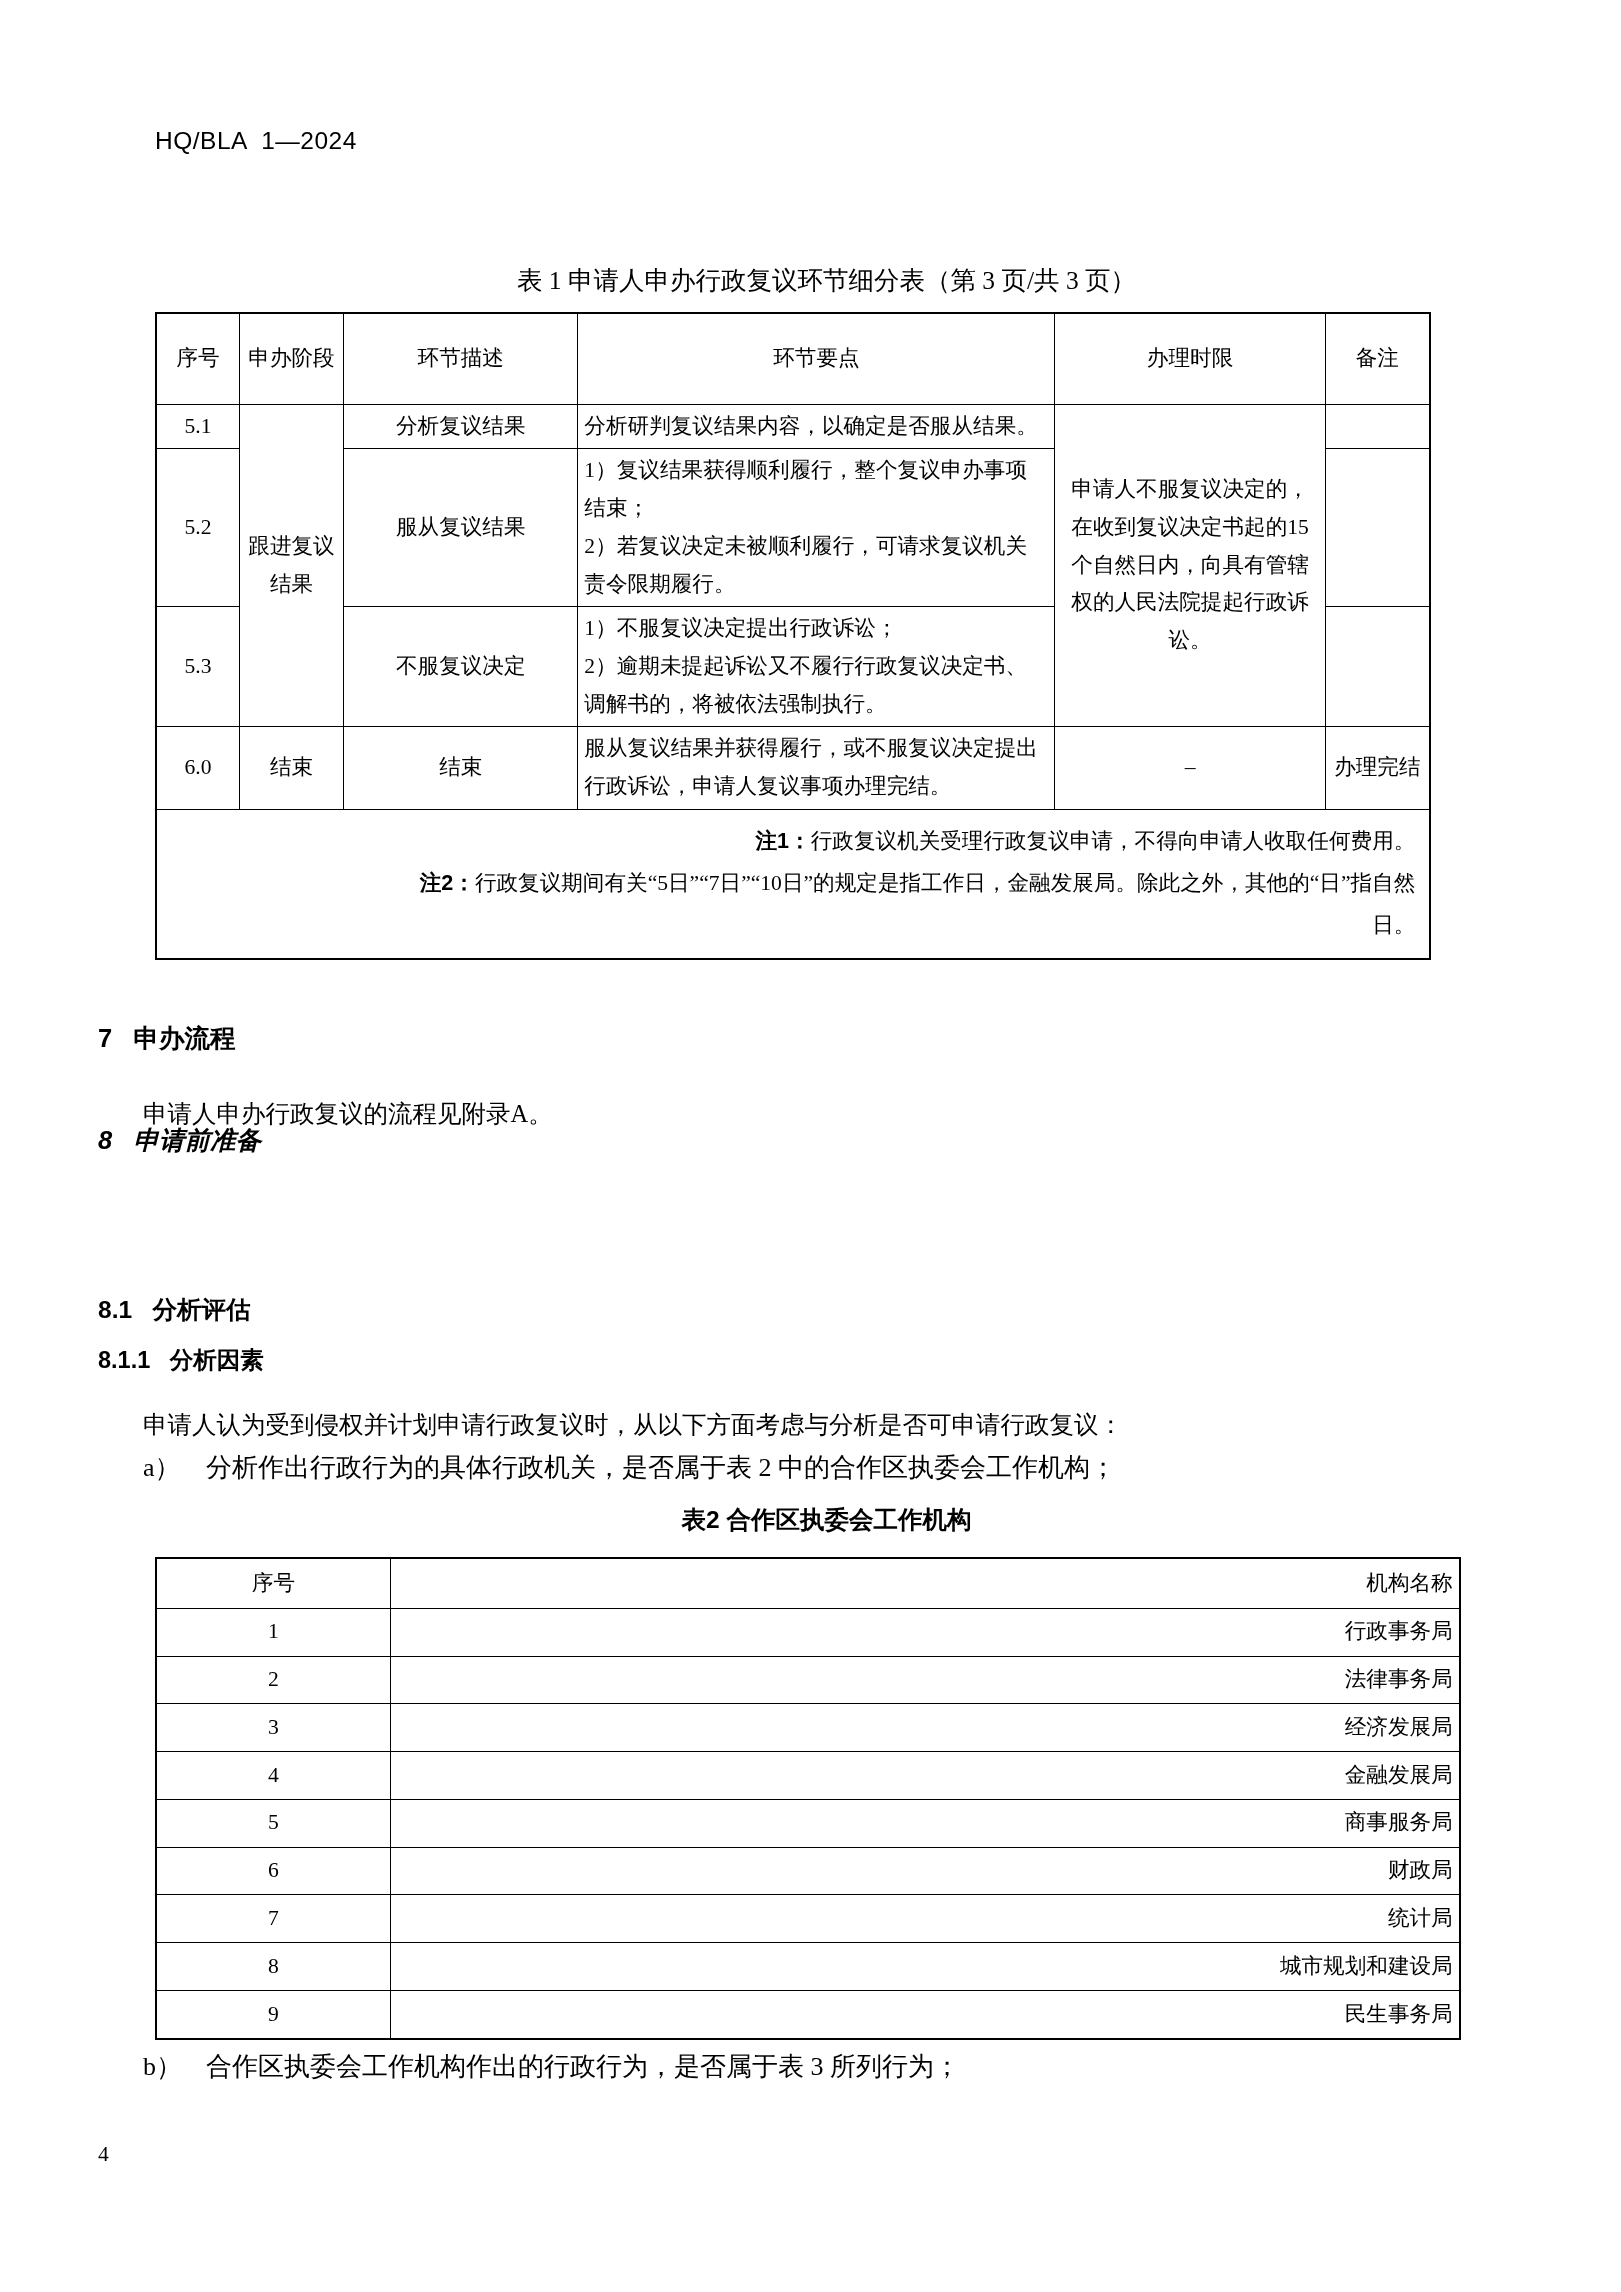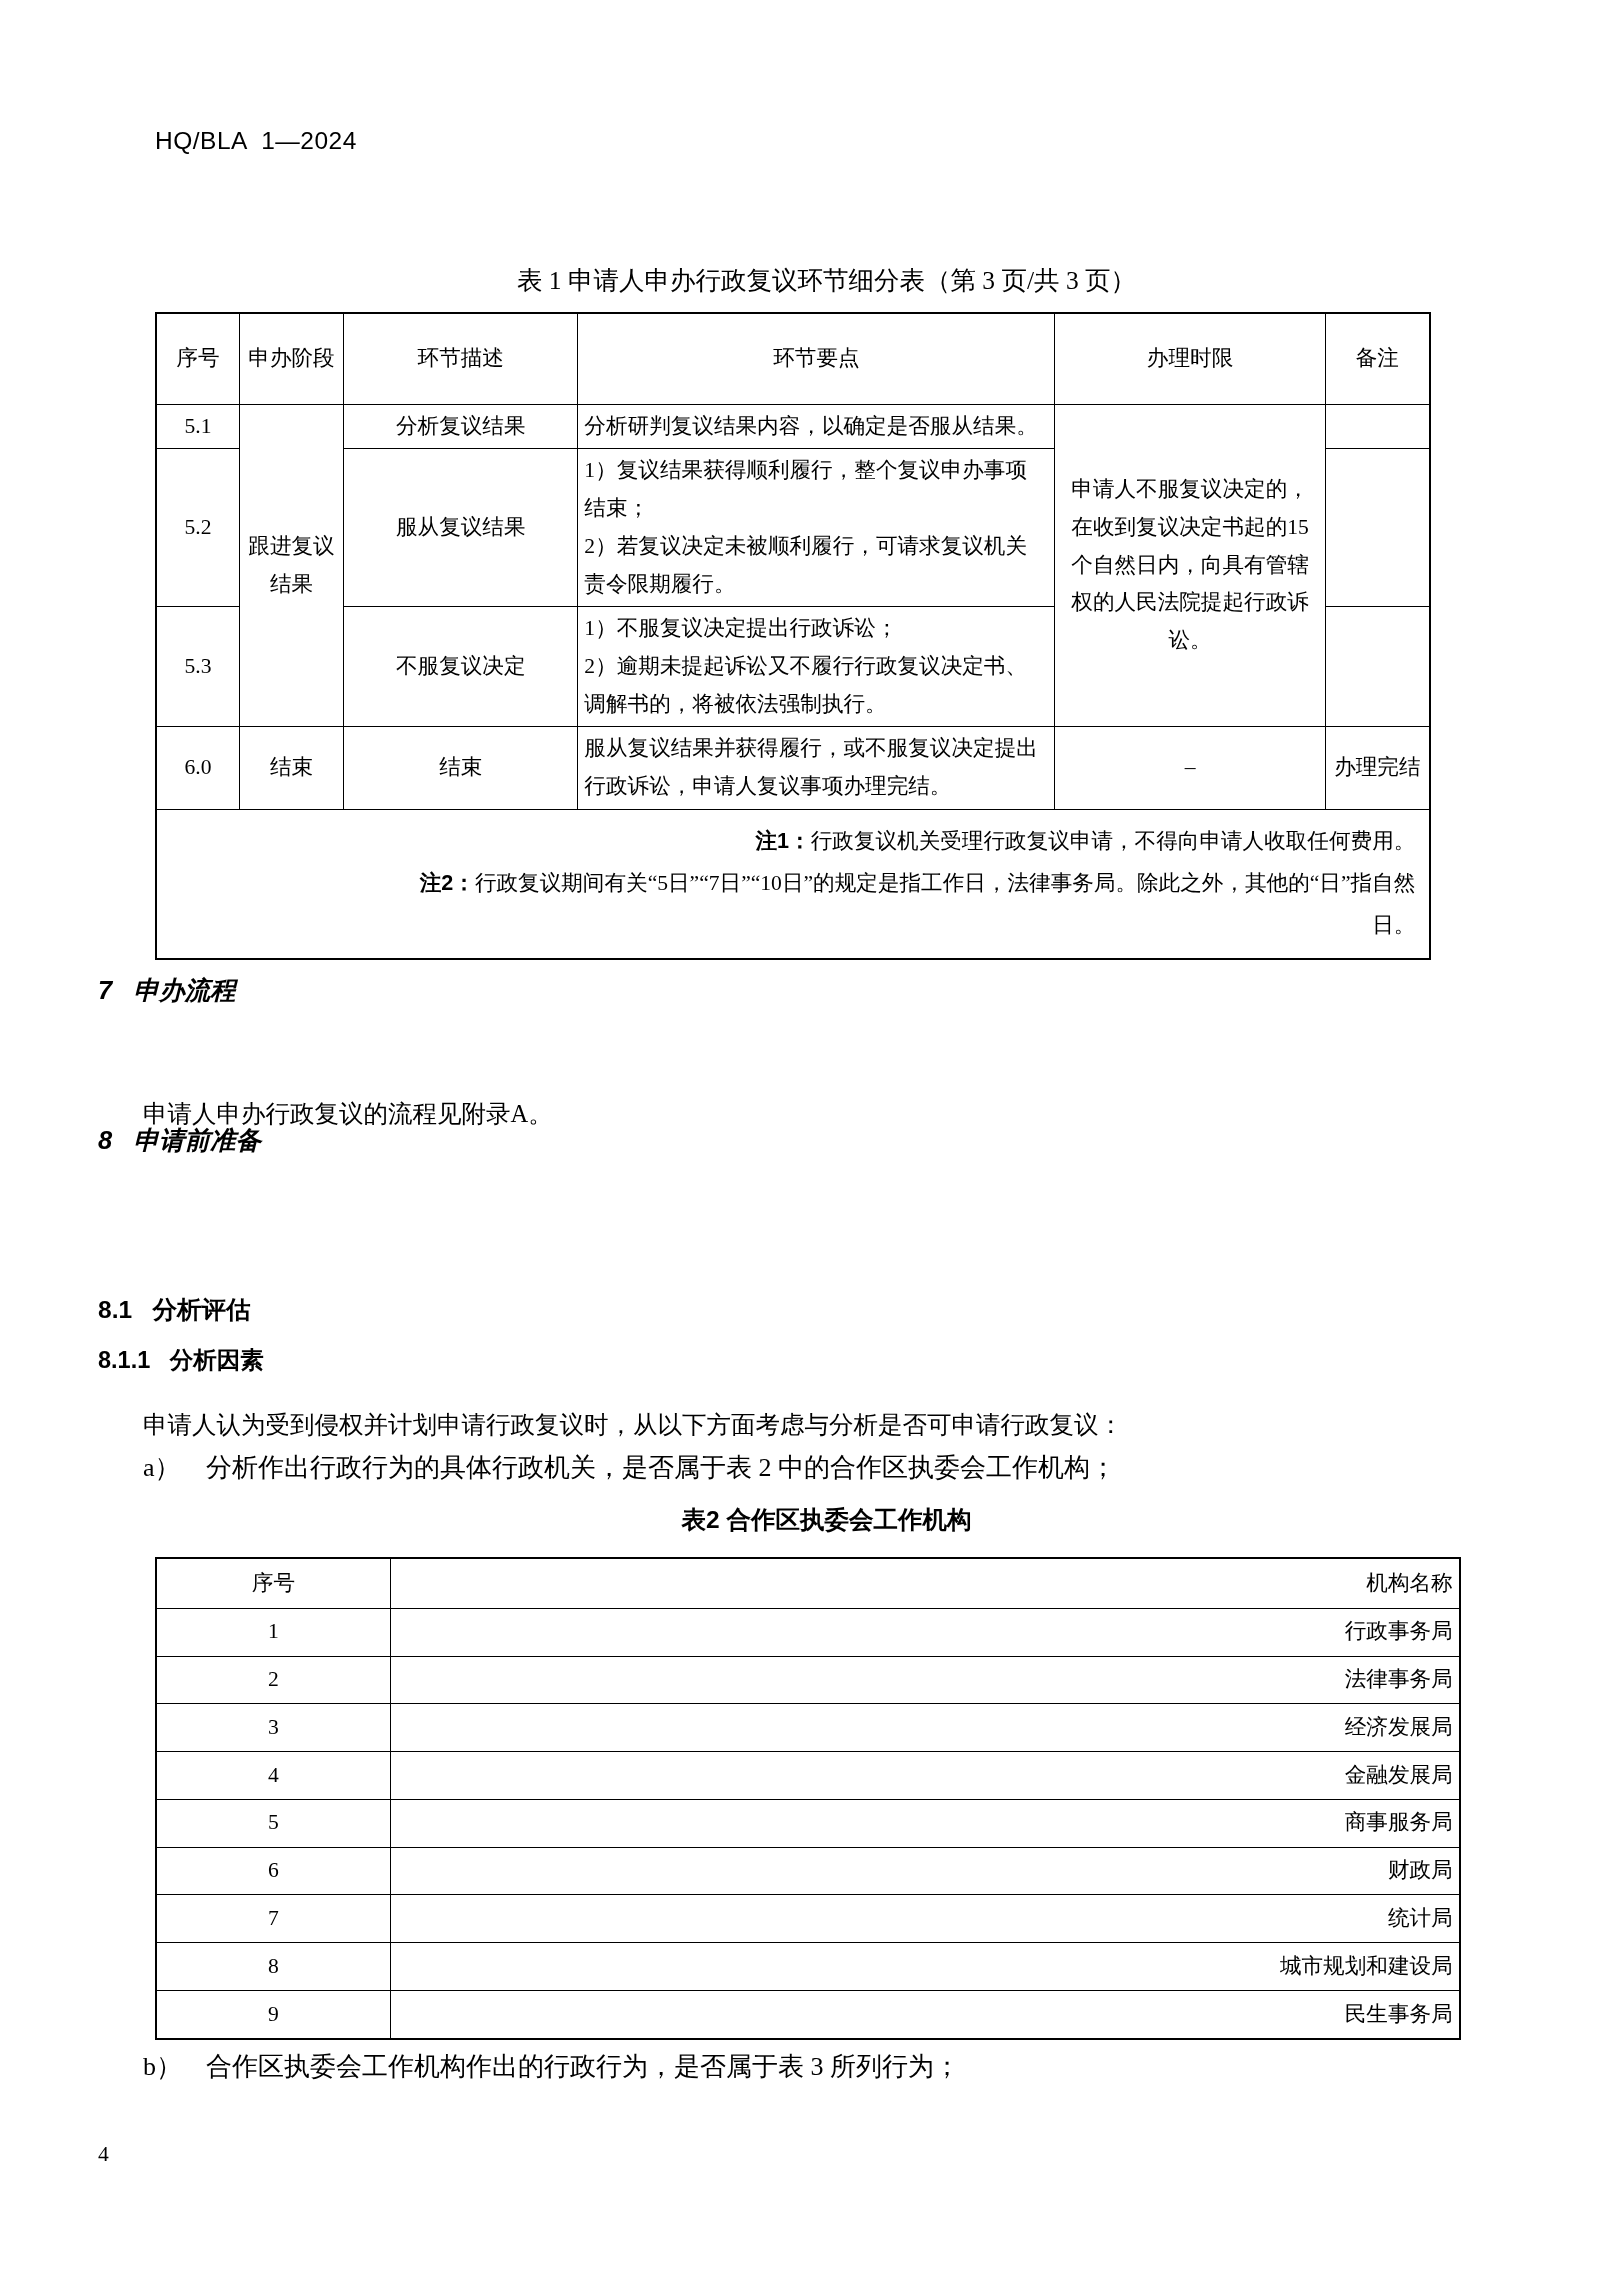--- a/index.html
+++ b/index.html
@@ -232,29 +232,29 @@
           <td class="c-point">
             <span class="point-line">服从复议结果并获得履行，或不服复议决定提出行政诉讼，申请人复议事项办理完结。</span>
           </td>
           <td class="c-limit">–</td>
           <td class="c-note">办理完结</td>
         </tr>
 
         <tr>
           <td class="notes-cell" colspan="6">
             <span class="note-row"><span class="note-label">注1：</span><span>行政复议机关受理行政复议申请，不得向申请人收取任何费用。</span></span>
-            <span class="note-row"><span class="note-label">注2：</span><span>行政复议期间有关“5日”“7日”“10日”的规定是指工作日，法律事务局。除此之外，其他的“日”指自然</span></span>
+            <span class="note-row"><span class="note-label">注2：</span><span>行政复议期间有关“5日”“7日”“10日”的规定是指工作日，金融发展局。除此之外，其他的“日”指自然</span></span>
             <span class="note-cont">日。</span>
           </td>
         </tr>
       </tbody>
     </table>
   </div>
 
-  <div class="h1" style="top:973px;font-style:italic;">7   申办流程</div>
+  <div class="h1" style="top:1021px;">7   申办流程</div>
   <div class="para indent" style="top:1096px;">申请人申办行政复议的流程见附录A。</div>
 
   <div class="h1" style="top:1123px;font-style:italic;">8   申请前准备</div>
   <div class="h2" style="top:1271px;margin-top:22px;">8.1   分析评估</div>
   <div class="h3" style="top:1344px;">8.1.1   分析因素</div>
 
   <div class="para indent" style="top:1407px;">申请人认为受到侵权并计划申请行政复议时，从以下方面考虑与分析是否可申请行政复议：</div>
 
   <div class="list-item" style="top:1450px;"><span class="li-marker">a）</span><span>分析作出行政行为的具体行政机关，是否属于表 2 中的合作区执委会工作机构；</span></div>
 

